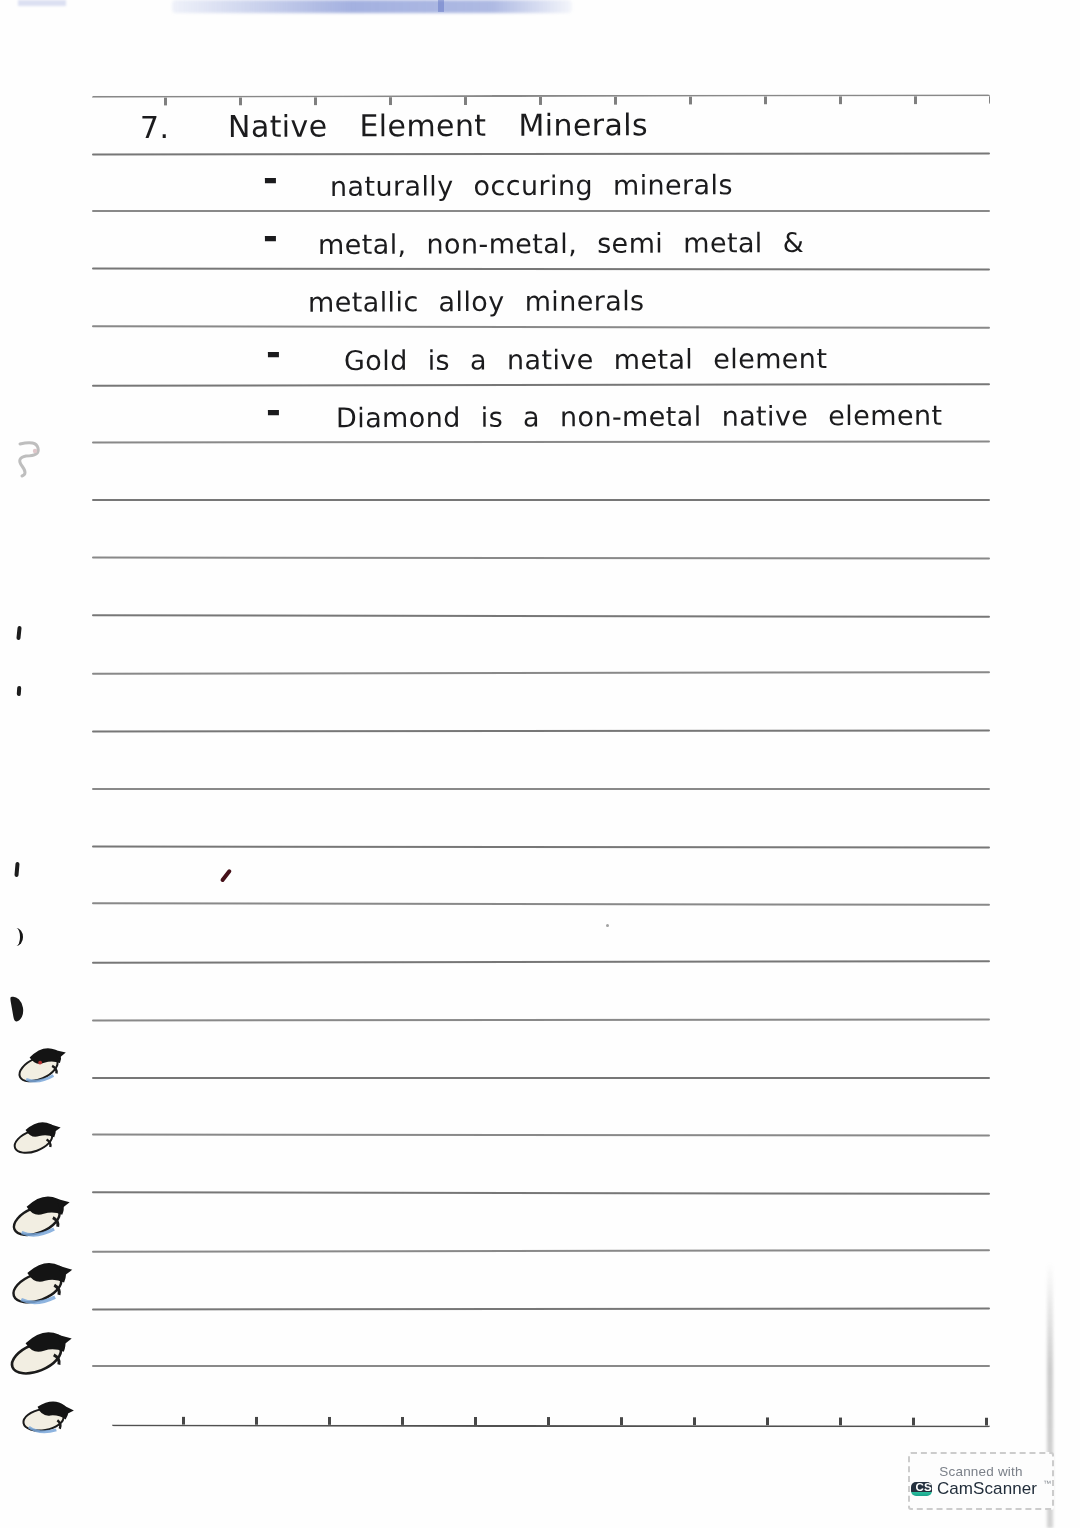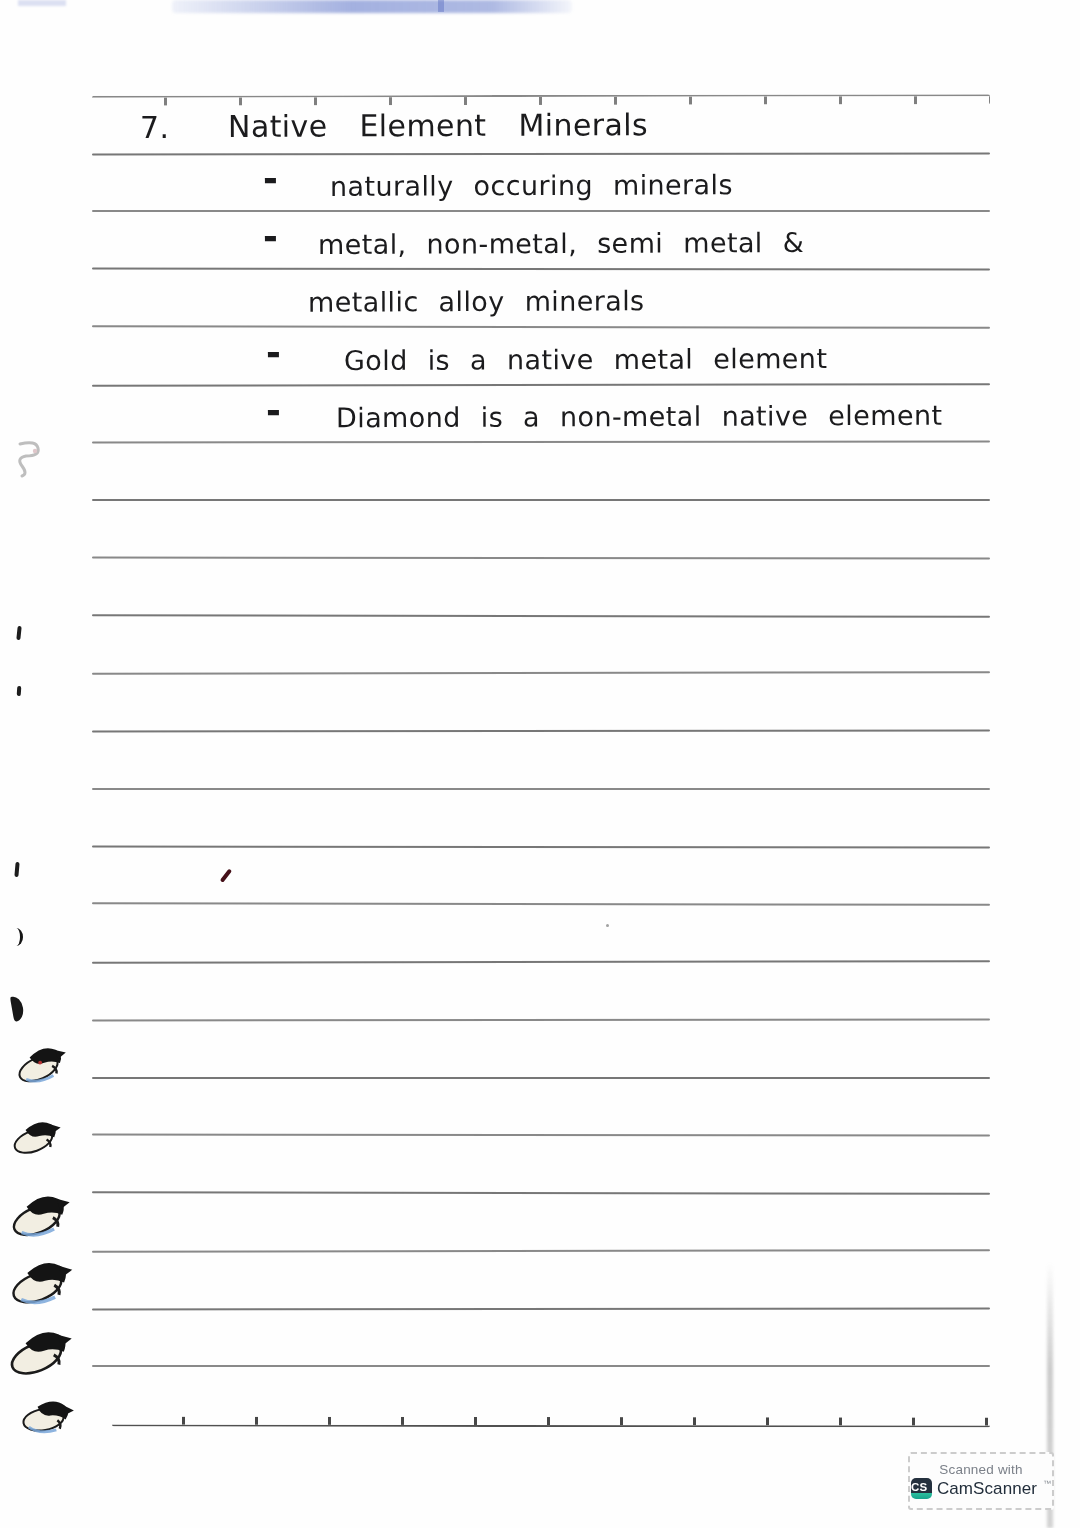--- a/index.html
+++ b/index.html
@@ -78,22 +78,22 @@
     position:absolute;left:908px;top:1452px;width:146px;height:58px;
     background:#fdfdfd;border:2px dashed #cccccc;border-radius:3px;
     box-sizing:border-box;display:flex;flex-direction:column;
     align-items:center;justify-content:center;gap:2px;
   }
   .cam-scanned{
     font-size:13.5px;color:#7b8089;letter-spacing:.2px;line-height:1;
   }
   .cam-row{display:flex;align-items:center;gap:5px;line-height:1;}
   .cs-logo{
-    width:21px;height:21px;border-radius:5px;flex:0 0 auto;
-    display:flex;align-items:center;justify-content:flex-start;
+    width:21px;height:14px;border-radius:5px;flex:0 0 auto;
+    display:flex;align-items:center;justify-content:flex-end;
     background:linear-gradient(180deg,#24303e 0%,#24303e 70%,#2bbf9e 72%,#18a38c 100%);
   }
   .cs-logo span{
     color:#fff;font-size:11.5px;font-weight:bold;letter-spacing:.2px;
     transform:translateY(-1px);
   }
   .cam-brand{font-size:17px;font-weight:normal;color:#222e3b;letter-spacing:.1px;}
   .cam-tm{font-size:8px;color:#8a9097;vertical-align:top;margin-left:1px;transform:translateY(-5px);display:inline-block;}
 </style>
 </head>

